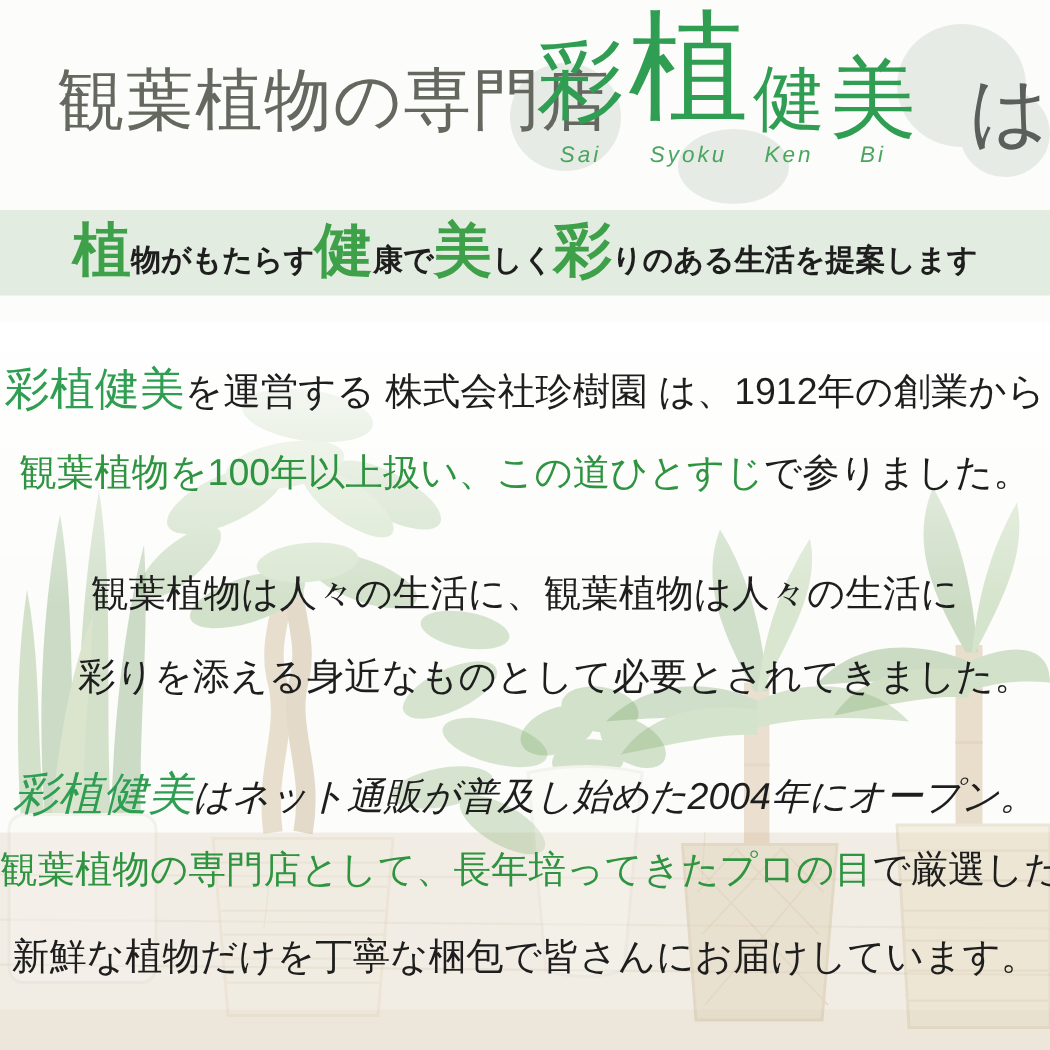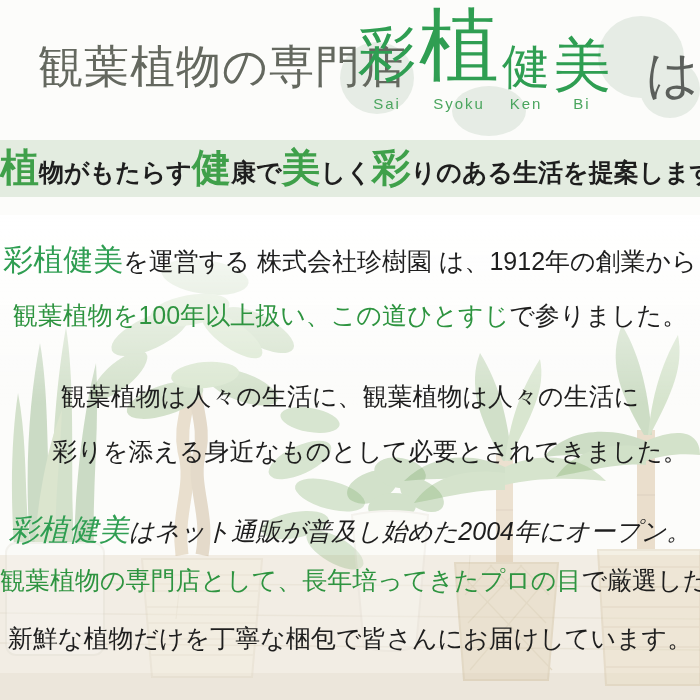--- a/index.html
+++ b/index.html
@@ -22,29 +22,29 @@
   .shop-label{position:absolute;left:38px;top:37px;z-index:2;
     font-size:45px;letter-spacing:1px;color:var(--header-gray,#64685f);white-space:nowrap;text-align:center;}
   .logo{position:absolute;left:358px;top:6px;z-index:2;display:flex;align-items:flex-end;gap:3px;}
   .logo-unit{display:flex;flex-direction:column;align-items:center;}
   .logo-kanji{font-family:"Liberation Serif","DejaVu Serif",serif;line-height:1;
     color:var(--brand-green,#2f9e52);}
   .u0 .logo-kanji{font-size:58px;margin-bottom:12px;}
   .u1 .logo-kanji{font-size:80px;margin-bottom:9px;}
   .u2 .logo-kanji{font-size:48px;margin-bottom:4px;}
   .u3 .logo-kanji{font-size:58px;margin-bottom:0px;}
-  .logo-roman{font-size:15px;letter-spacing:2px;color:var(--roman-green,#4aa55e);height:20px;}
+  .logo-roman{font-size:15px;letter-spacing:2px;color:var(--roman-green,#4aa55e);height:20px;font-style:italic;}
   .hdr-suffix{position:absolute;left:646px;top:40px;z-index:2;
     font-size:52px;color:#5b5f5b;}
   
   .tagline{position:absolute;left:0;top:140px;width:700px;height:57px;
     background:var(--tagline-bg,#e3ece0);z-index:2;}
   .tagline-line{width:100%;height:100%;text-align:center;line-height:55px;white-space:nowrap;}
   .seg-accent{font-size:39px;font-weight:600;color:var(--accent-green,#3fa04a);}
-  .tagline .seg-plain{font-size:25px;font-weight:600;color:var(--text-dark,#1e1e1e);}
+  .tagline .seg-plain{font-size:20px;font-weight:600;color:var(--text-dark,#1e1e1e);}
   
   .bodyline{position:absolute;left:0;width:700px;text-align:center;white-space:nowrap;z-index:2;
     font-size:25px;color:var(--text-dark,#1e1e1e);line-height:34px;}
   .seg-plain{color:var(--text-dark,#1e1e1e);}
   .seg-green{color:var(--body-green,#2e9440);font-weight:normal;}
   .seg-brand{font-family:"Liberation Serif","DejaVu Serif",serif;
     font-size:30px;color:var(--brand-green,#2f9e52);}
   .l-p1l1{top:243px;} .l-p1l2{top:298px;}
   .l-p2l1{top:379px;} .l-p2l2{top:434px;margin-left:20px;}
   .l-p3l1{top:513px;font-style:italic;} .l-p3l2{top:563px;}

